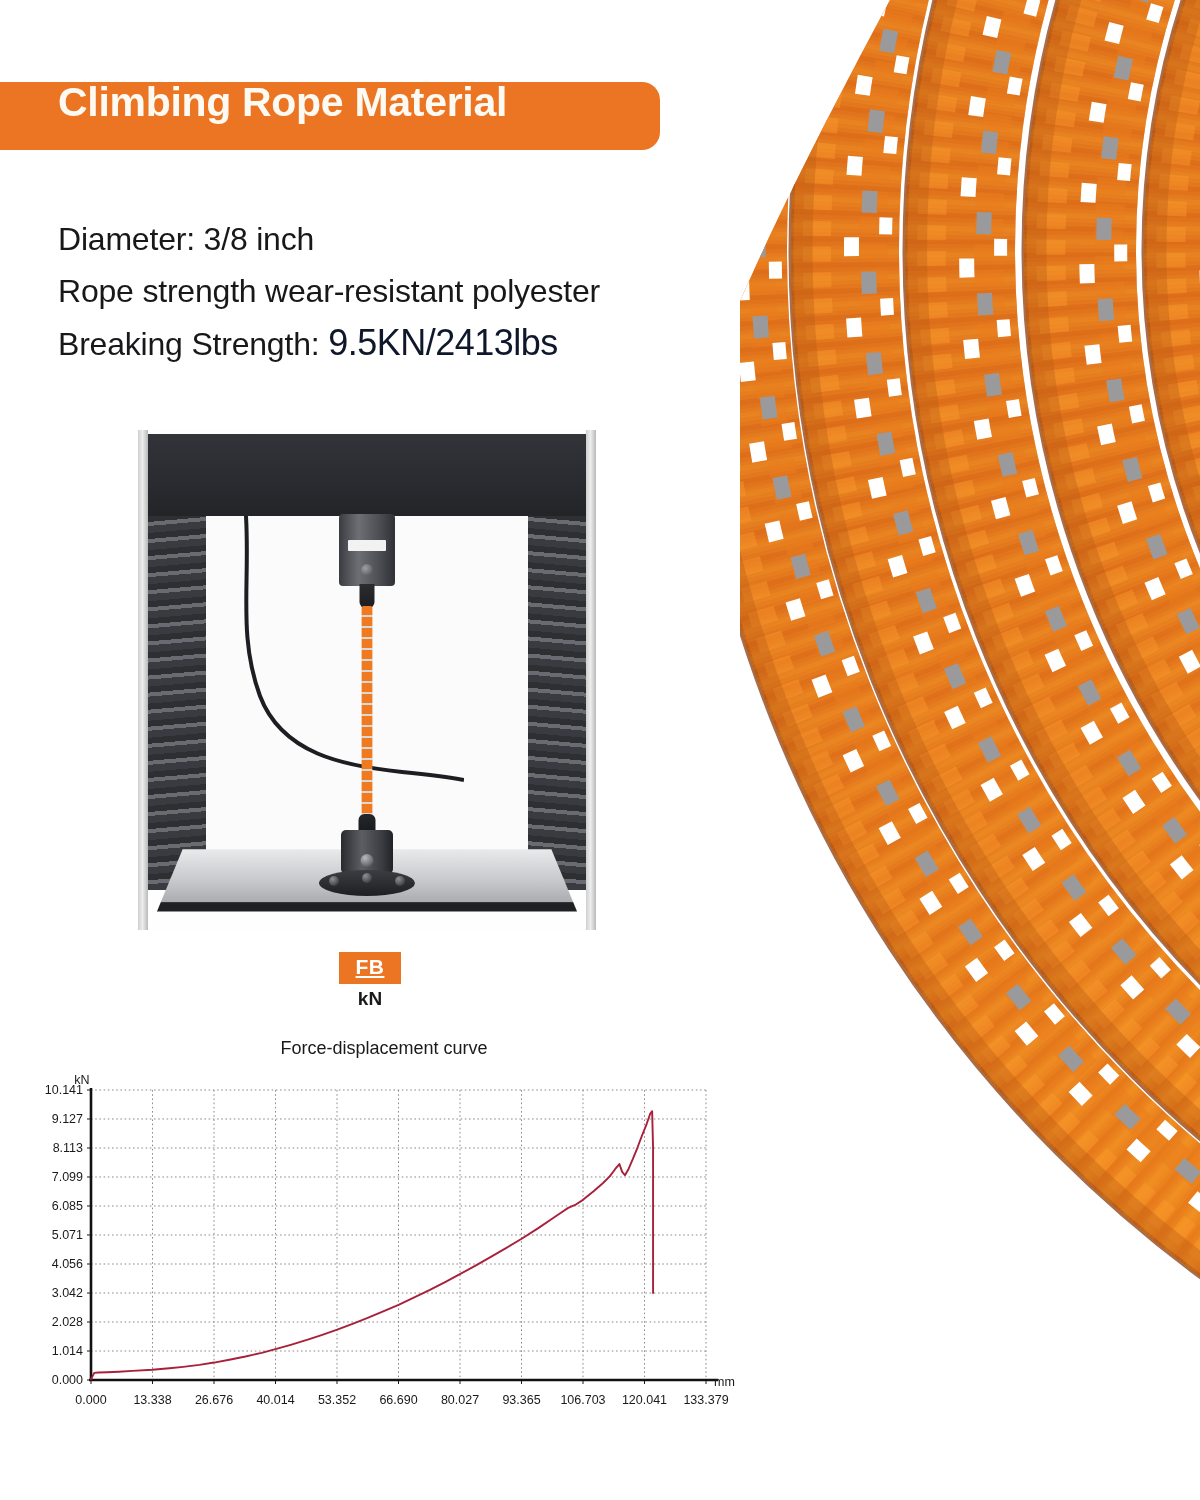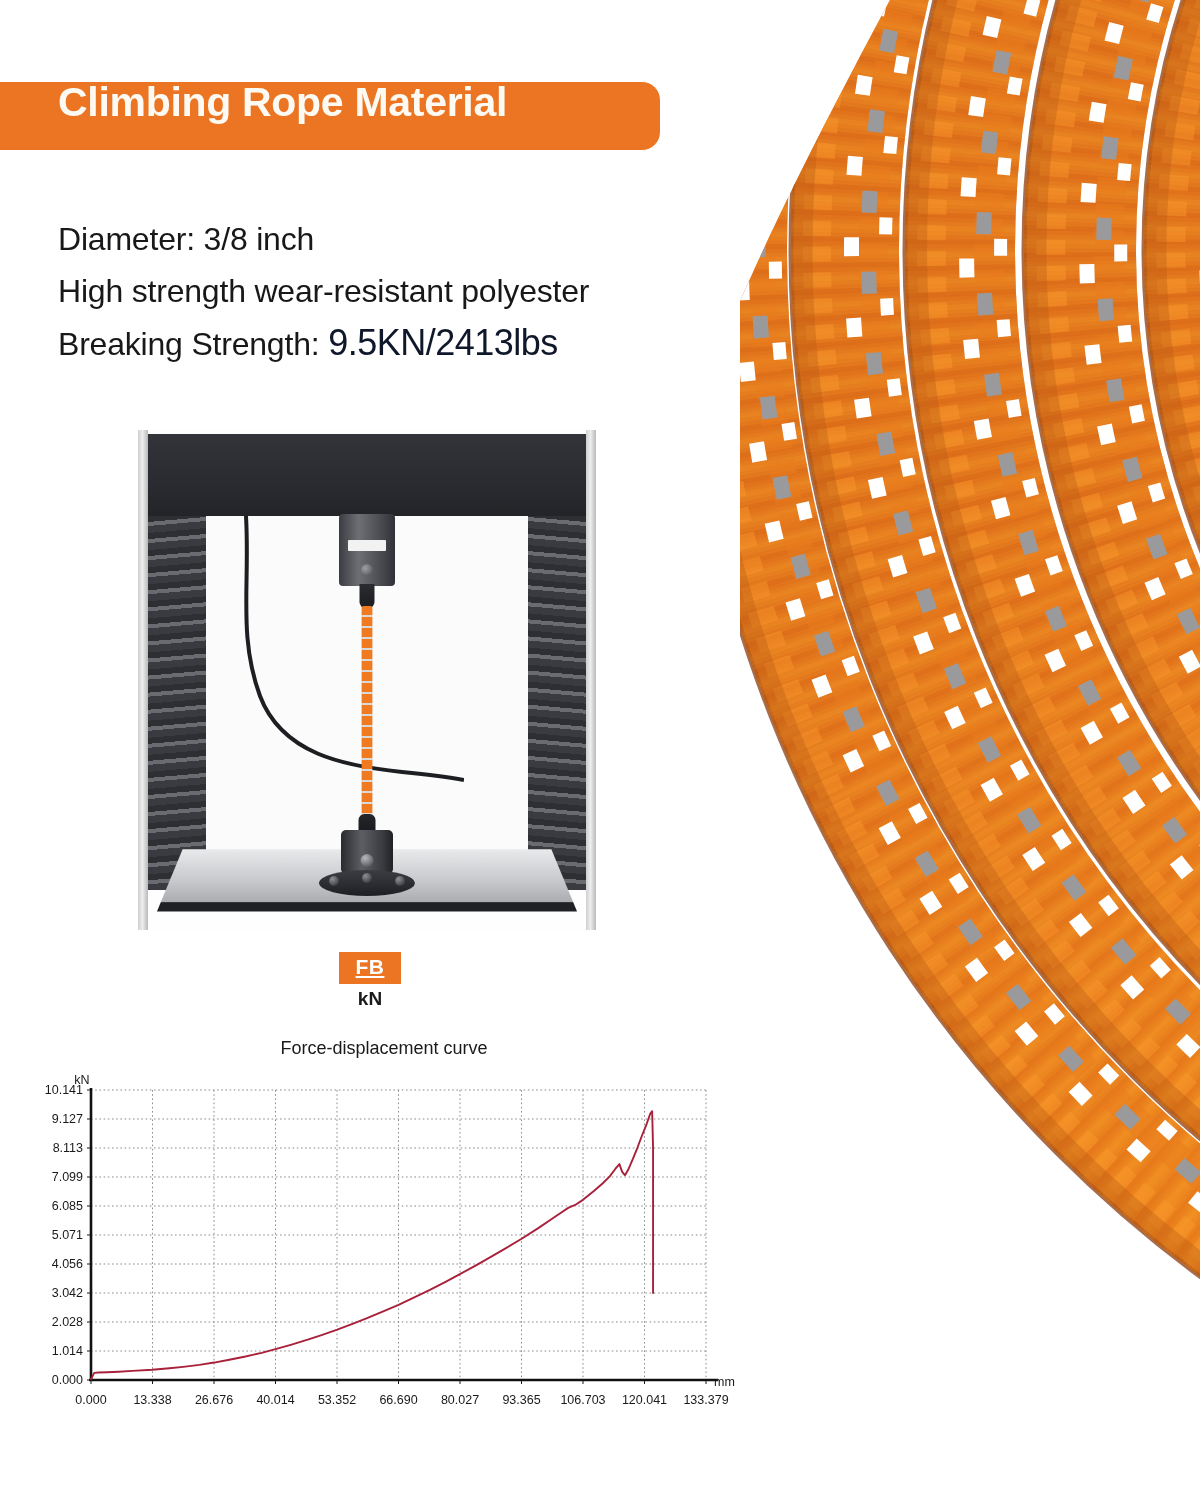--- a/index.html
+++ b/index.html
@@ -286,21 +286,21 @@
 
   <div id="title-banner">
     <span class="title-text">Climbing Rope Material</span>
   </div>
 
   <div id="spec-list">
     <div class="spec-line">
       <span class="label">Diameter: 3/8 inch</span>
     </div>
     <div class="spec-line">
-      <span class="label">High strength wear-resistant polyester</span>
+      <span class="label">Rope strength wear-resistant polyester</span>
     </div>
     <div class="spec-line">
       <span class="label">Breaking Strength: </span><span class="strength-value">9.5KN/2413lbs</span>
     </div>
   </div>
 
   <div id="test-photo">
     <div class="crosshead"></div>
     <div class="lightbox"></div>
     <div class="foam left"></div>

